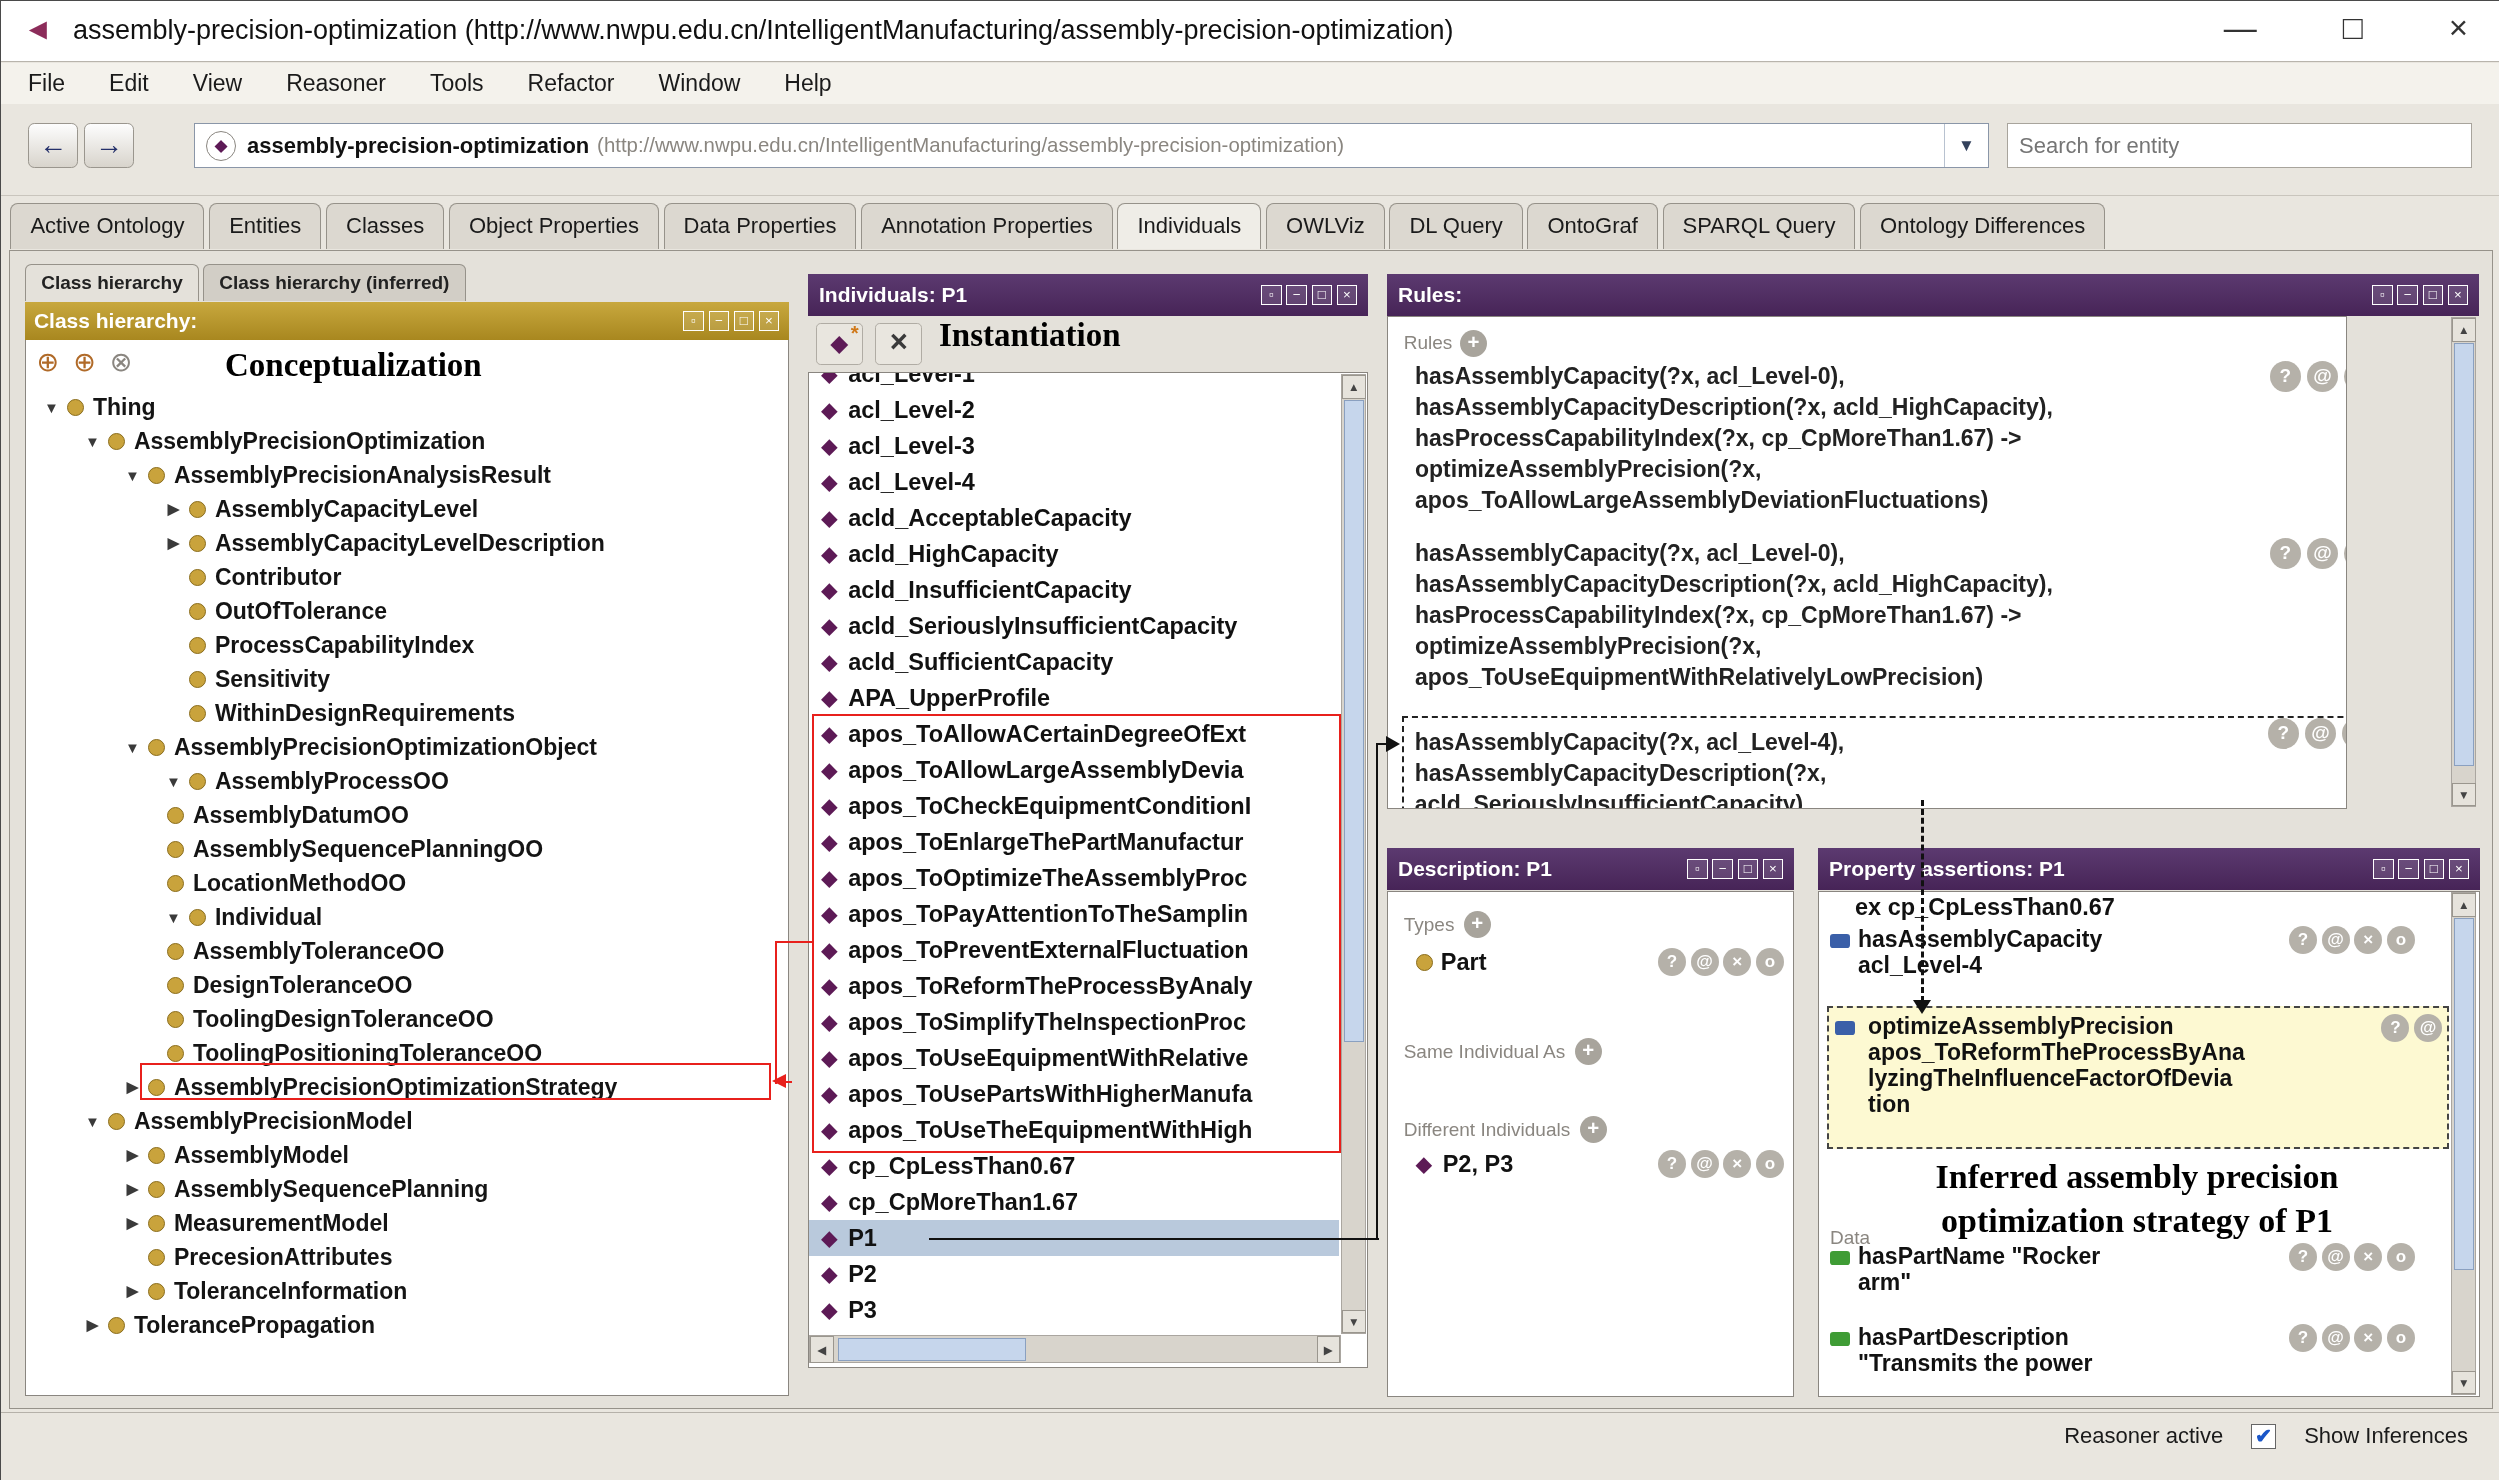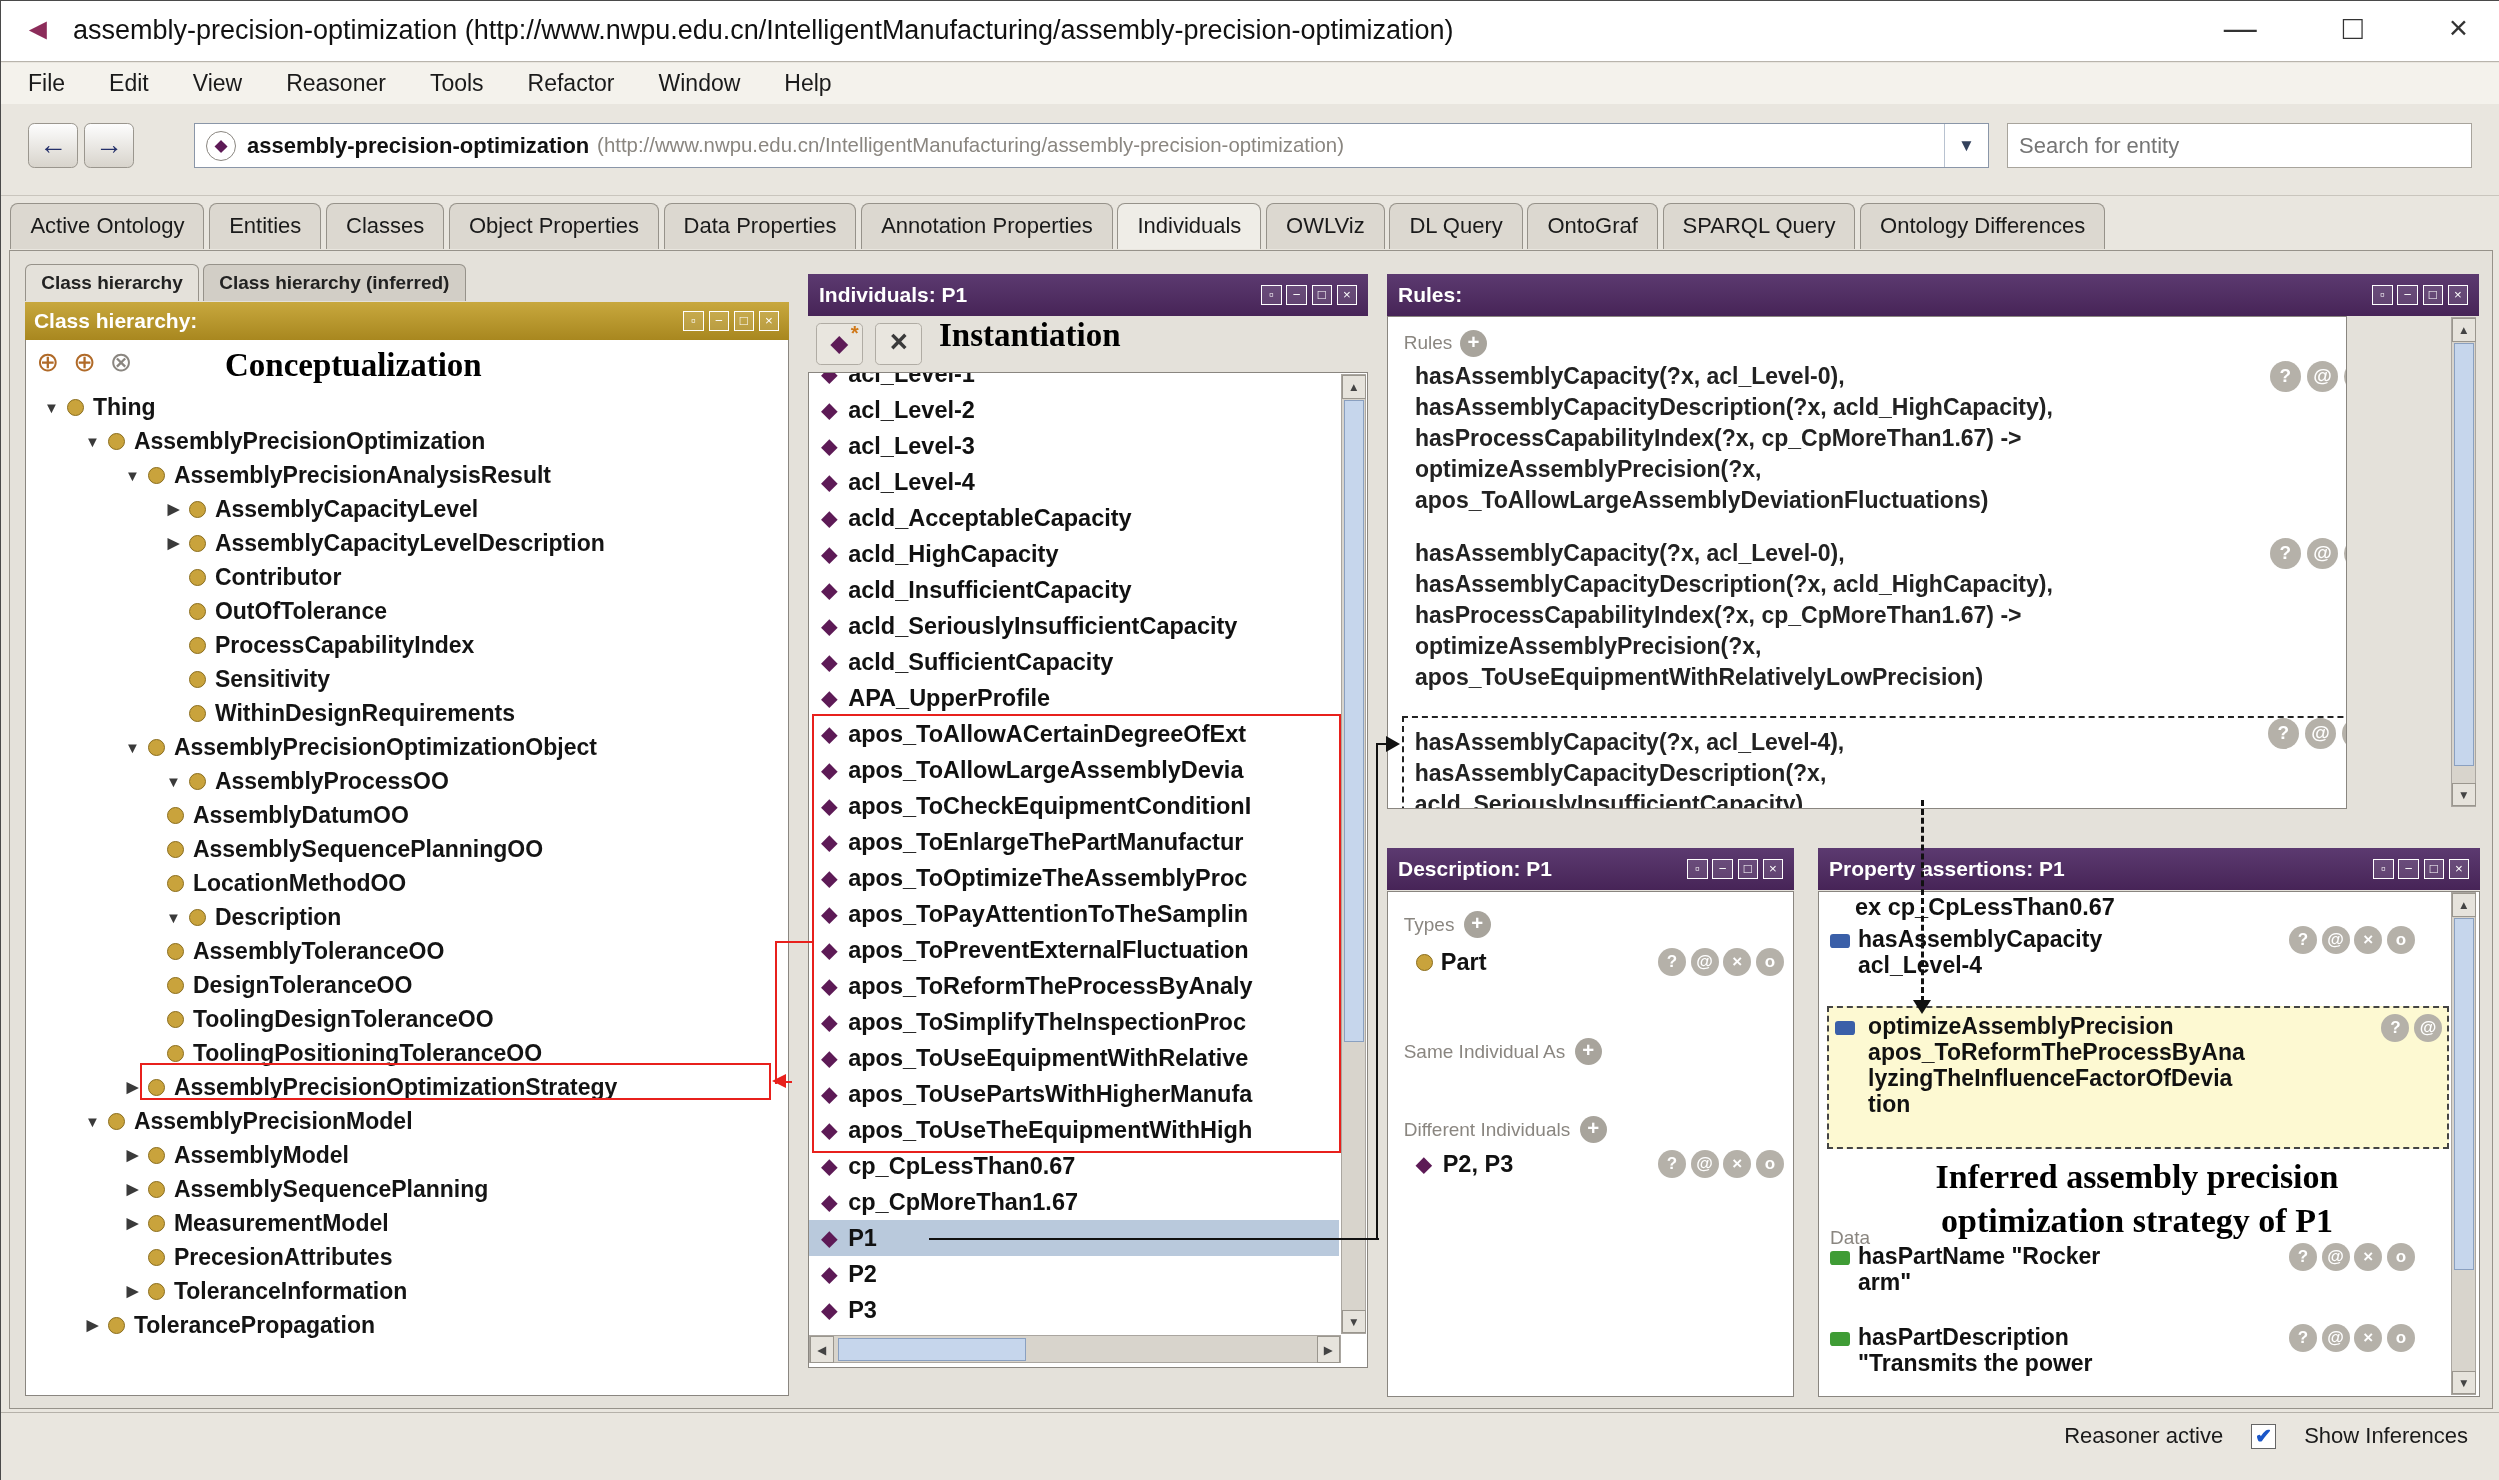--- a/index.html
+++ b/index.html
@@ -308,21 +308,21 @@
 
         <div class="tree-row lvl4">
           <span class="arrow"></span>
           <span class="class-dot"></span>
           <span>LocationMethodOO</span>
         </div>
 
         <div class="tree-row lvl3">
           <span class="arrow">▼</span>
           <span class="class-dot"></span>
-          <span>Description</span>
+          <span>Individual</span>
         </div>
 
         <div class="tree-row lvl4">
           <span class="arrow"></span>
           <span class="class-dot"></span>
           <span>AssemblyToleranceOO</span>
         </div>
 
         <div class="tree-row lvl4">
           <span class="arrow"></span>

